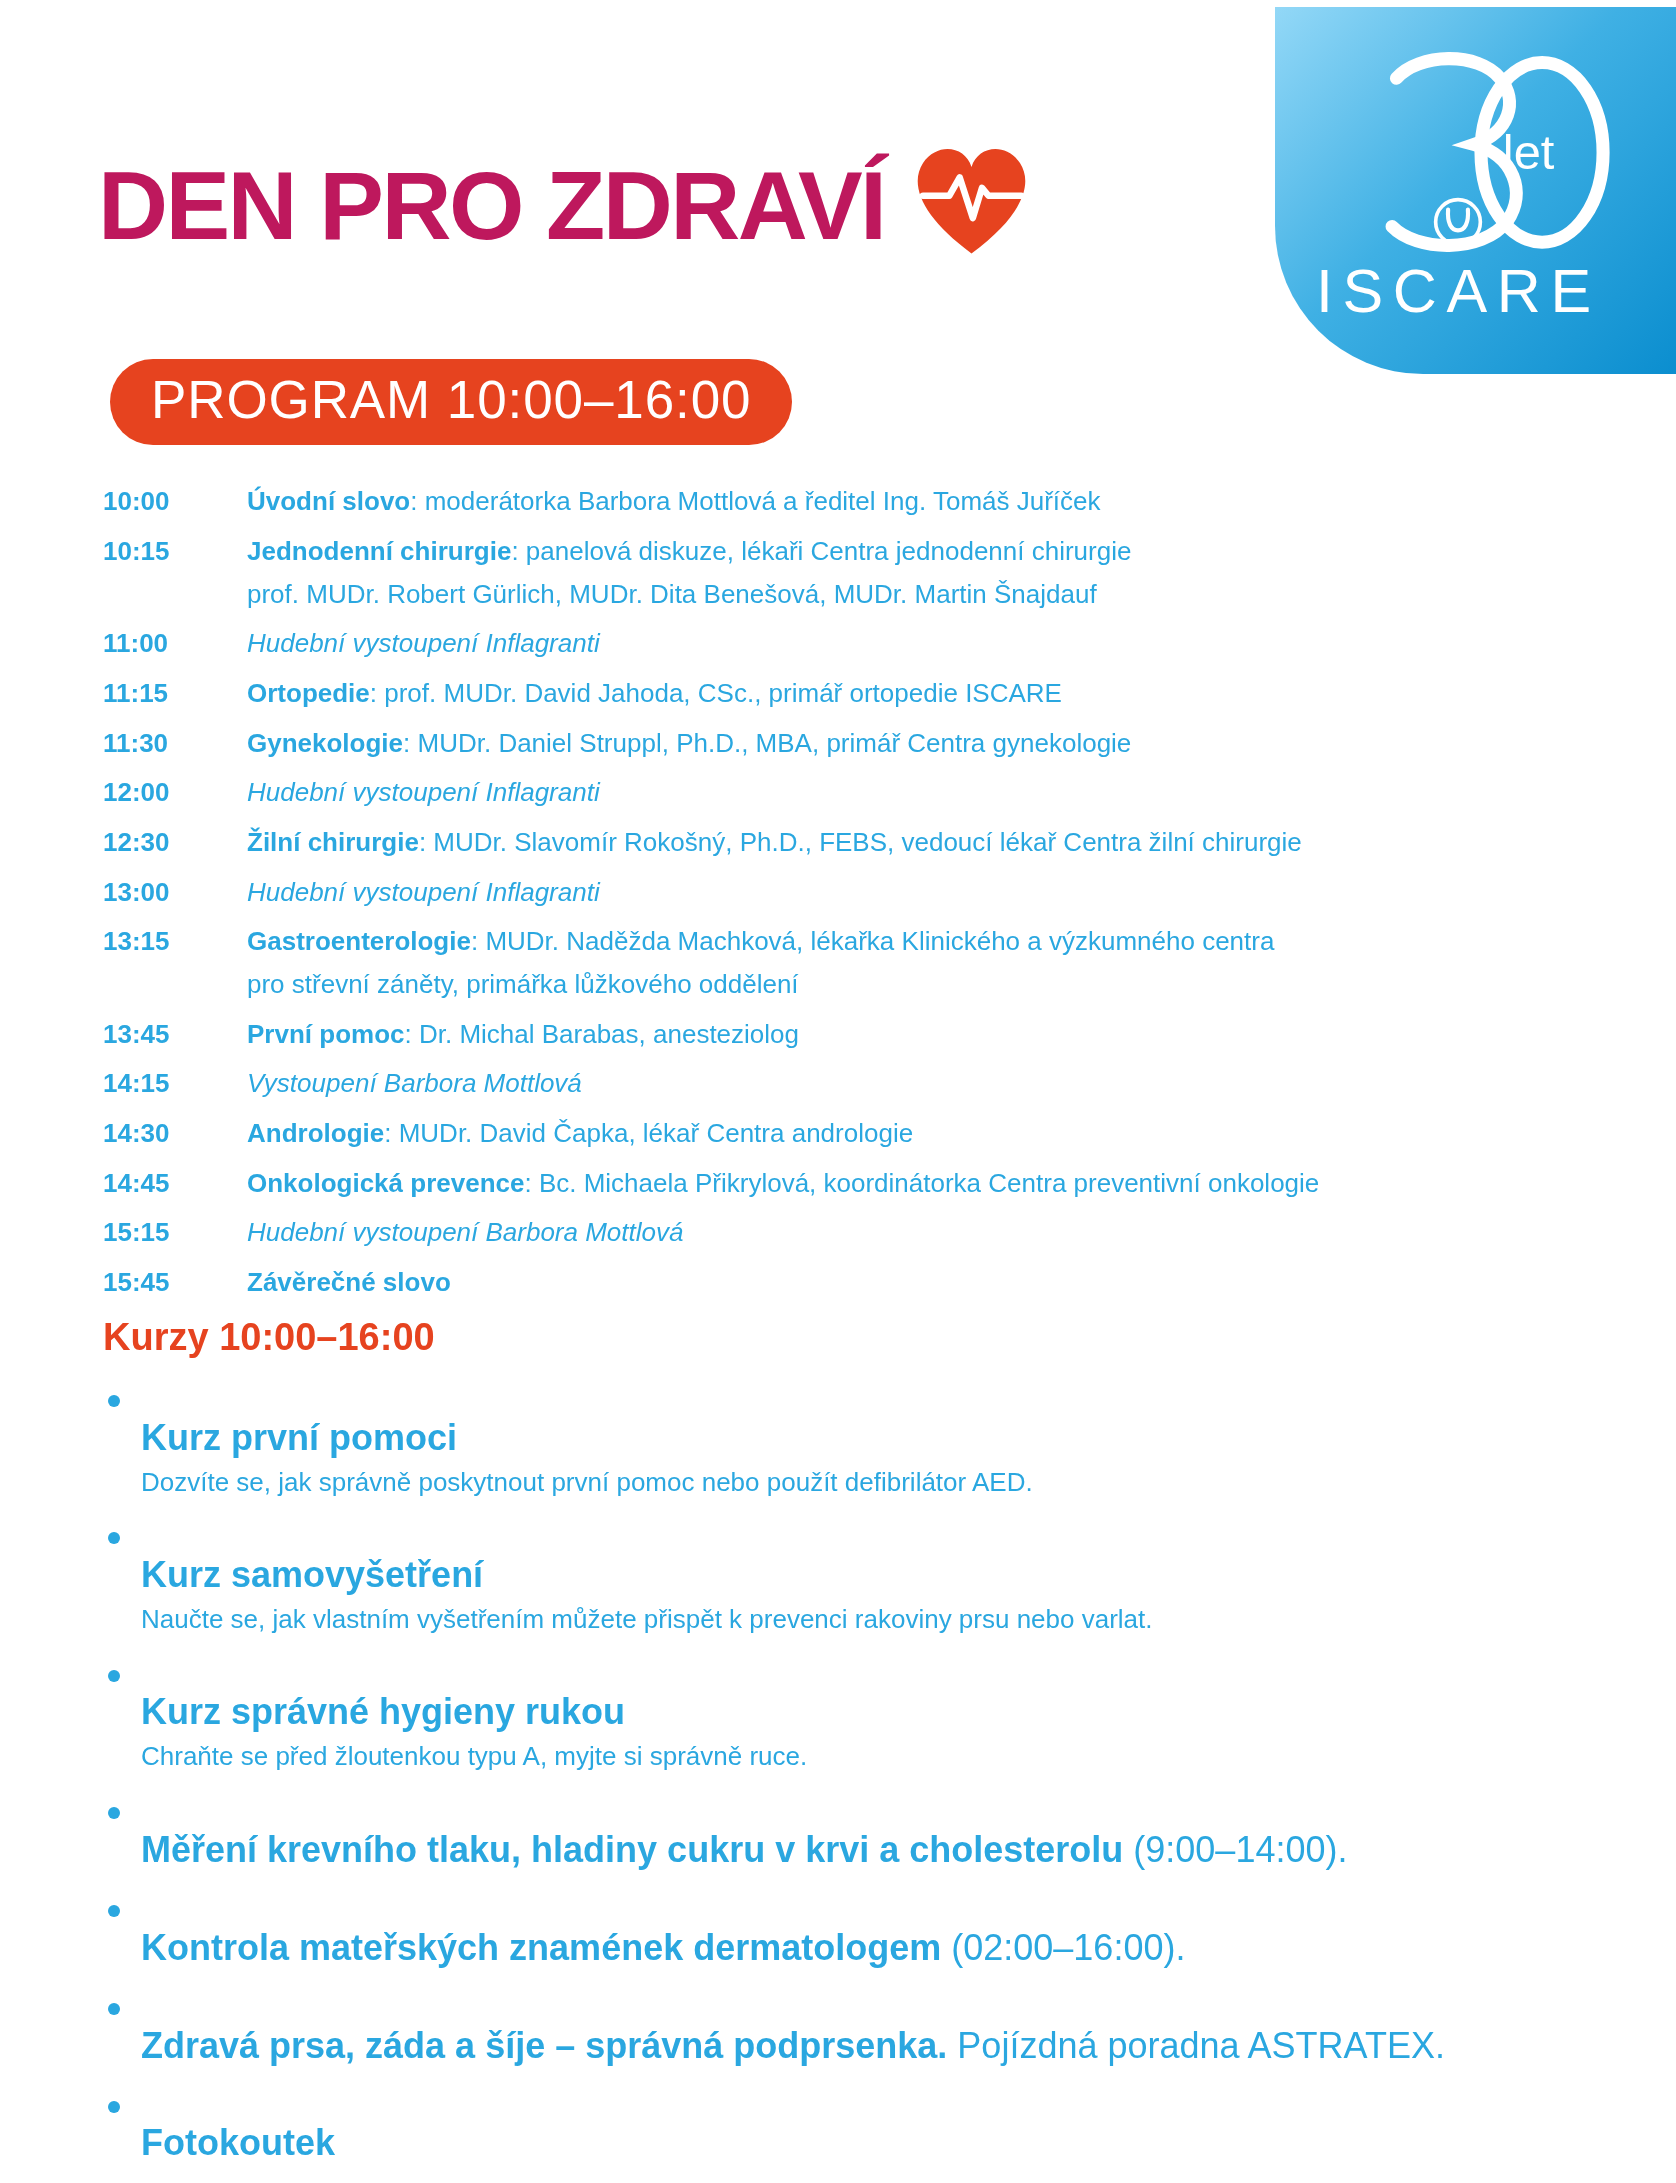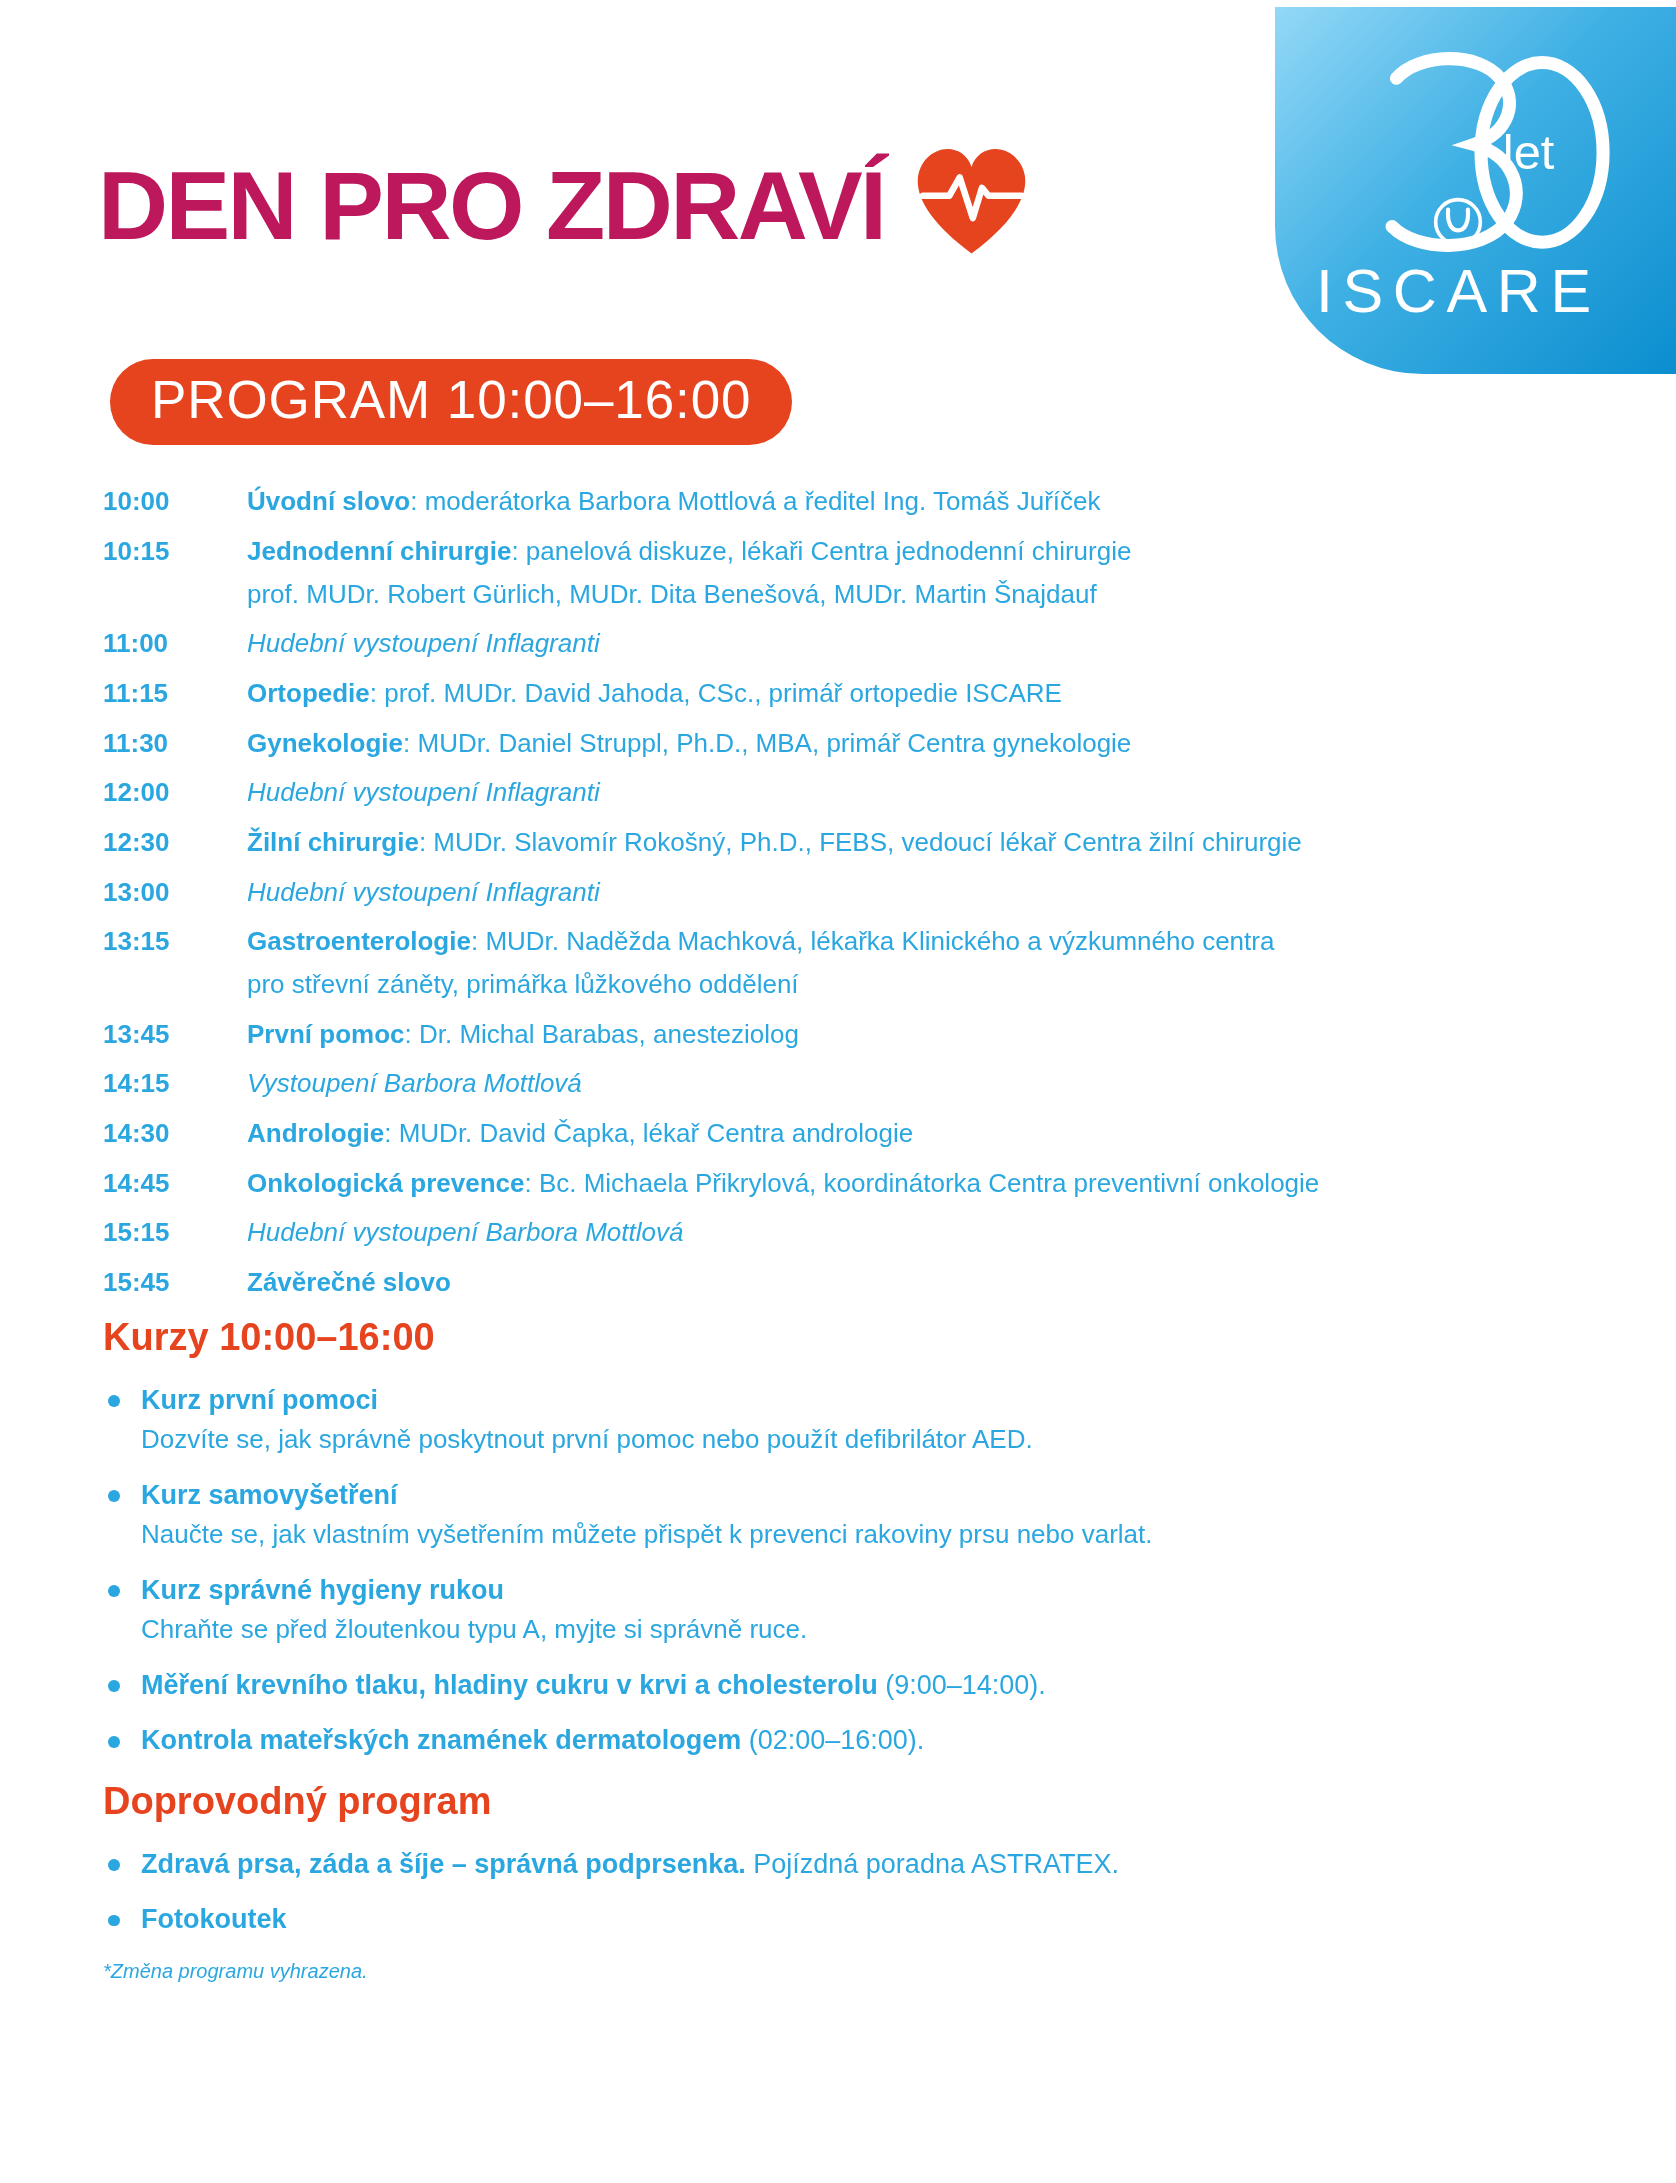--- a/index.html
+++ b/index.html
@@ -39,21 +39,21 @@
   .s-time{font-weight:bold;}
   .s-desc b{font-weight:bold;}
   .s-desc .it{font-style:italic;}
   .s-line2{margin-top:12.2px;}
   .sec-head{color:#e6431f;font-size:38px;font-weight:bold;margin:24px 0 26px 0;line-height:1.1;}
   .sec-head.first{margin-top:15.3px;}
   .b-item{display:flex;margin-bottom:24.5px;}
   .b-dot{flex:0 0 auto;width:11.8px;height:11.8px;border-radius:50%;background:#2aa7e0;
          margin:10.5px 21px 0 5.2px;}
   .b-body{flex:1 1 auto;}
-  .b-line{font-size:27px;line-height:1.15;}
+  .b-line{font-size:36px;line-height:1.15;margin-top:32px;}
   .b-line b{font-weight:bold;}
   .b-desc{font-size:26px;line-height:1.15;margin-top:9.6px;}
   .footnote{font-size:20px;font-style:italic;margin-top:24px;color:#2aa7e0;}
 </style>
 </head>
 <body>
 
 <div class="iscare-box">
   <svg class="logo30" viewBox="0 0 640 500">
     <path d="M118 74 C 168 16 306 12 356 74 C 398 126 378 198 296 226 C 386 250 418 336 372 402 C 314 476 164 472 108 414" fill="none" stroke="#ffffff" stroke-width="30" stroke-linecap="round"></path>
@@ -176,21 +176,20 @@
         </div>
       </div>
       <div class="b-item">
         <span class="b-dot"></span>
         <div class="b-body">
           <div class="b-line"><b>Kontrola mateřských znamének dermatologem</b><span> (02:00–16:00).</span></div>
         </div>
       </div>
     </div>
 
-  <div class="sec-head">Doprovodný program</div>
   <div id="side-program-list">
       <div class="b-item">
         <span class="b-dot"></span>
         <div class="b-body">
           <div class="b-line"><b>Zdravá prsa, záda a šíje – správná podprsenka.</b><span> Pojízdná poradna ASTRATEX.</span></div>
         </div>
       </div>
       <div class="b-item">
         <span class="b-dot"></span>
         <div class="b-body">

